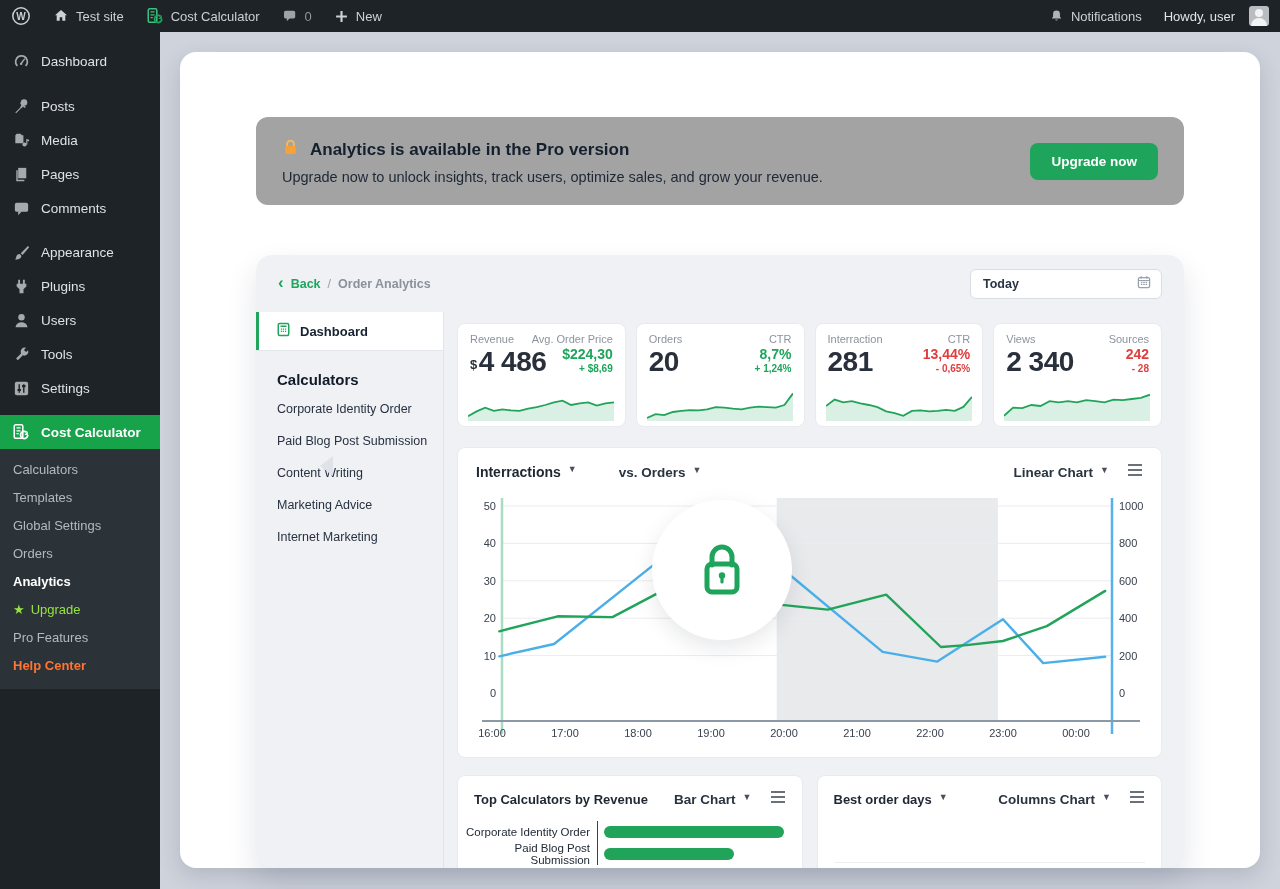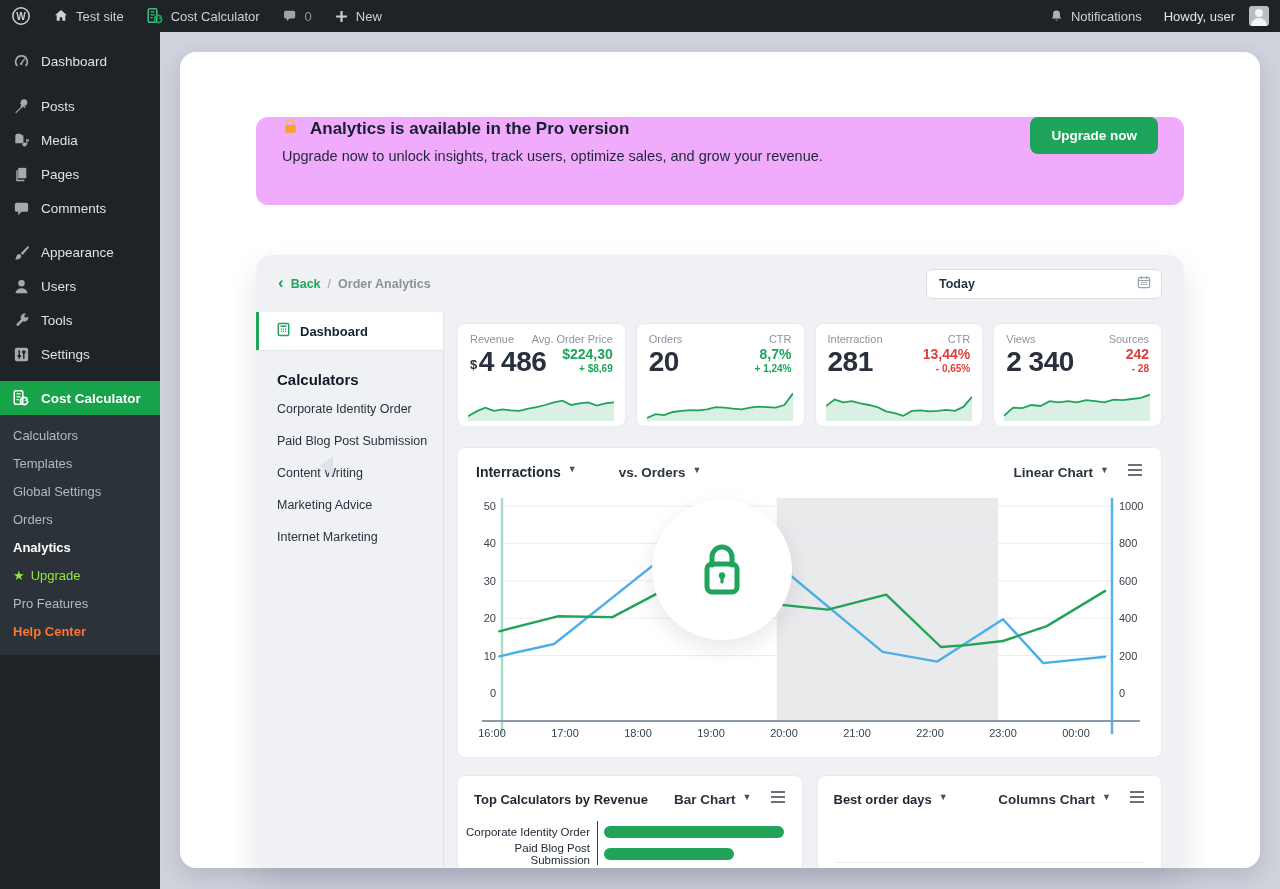--- a/index.html
+++ b/index.html
@@ -34,38 +34,38 @@
   .collapse-item { height:30px; display:flex; align-items:center; gap:9px; padding-left:11px; font-size:13px; color:#a7aaad; cursor:pointer; }
   .active-arrow { position:absolute; left:160px; top:424px; width:0; height:0; z-index:41;
     border-top:10px solid transparent; border-bottom:10px solid transparent; border-right:13px solid #dfe2e8; }
 
   
   .content { position:absolute; left:160px; top:32px; width:1120px; height:857px; background:#cfd3dc; }
   .main-card { position:absolute; left:20px; top:20px; width:1080px; height:816px; background:#fff; border-radius:16px;
     box-shadow:0 8px 22px rgba(25,35,60,.16); }
 
   
-  .banner { position:absolute; left:76px; right:76px; top:65px; height:88px; background:#f0abfc; border-radius:12px;
-    display:flex; align-items:flex-start; justify-content:space-between; padding:0 26px; }
+  .banner { position:absolute; left:76px; right:76px; top:65px; height:88px; background:#a3a3a3; border-radius:12px;
+    display:flex; align-items:center; justify-content:space-between; padding:0 26px; }
   .banner-title-row { display:flex; align-items:center; gap:11px; }
   .banner-title { font-size:17px; font-weight:700; color:#14202d; }
   .banner-desc { font-size:14.5px; color:#1d2736; margin-top:7px; }
   .upgrade-btn { background:#1ea55b; color:#fff; font-size:13.5px; font-weight:600; padding:11px 21px; border-radius:8px;
     border:none; cursor:pointer; }
 
   
   .panel { position:absolute; left:76px; right:76px; top:203px; height:613px; background:#f0f1f4; border-radius:16px;
     box-shadow:0 14px 30px rgba(30,40,70,.12); overflow:hidden; }
   .panel-header { height:57px; display:flex; align-items:center; justify-content:space-between; padding:0 22px; }
   .crumbs { display:flex; align-items:center; gap:7px; font-size:12.5px; }
   .back-ch { color:#1ea55b; font-size:17px; font-weight:700; line-height:10px; margin-top:-2px; }
   .back-lbl { color:#1ea55b; font-weight:700; }
   .crumb-sep { color:#9aa0aa; }
   .crumb-cur { color:#8b919b; font-weight:600; }
-  .date-select { width:236px; height:30px; background:#fff; border:1px solid #d9dde3; border-radius:6px;
+  .date-select { width:192px; height:30px; background:#fff; border:1px solid #d9dde3; border-radius:6px;
     display:flex; align-items:center; justify-content:space-between; padding:0 9px 0 12px; cursor:pointer; }
   .date-select span { font-size:12.5px; color:#2a3342; font-weight:600; }
 
   .panel-body { display:flex; height:556px; }
   .pnav { width:188px; border-right:1px solid #e2e4e9; }
   .pnav-active { height:38px; background:#fff; border-left:3px solid #1ea55b; display:flex; align-items:center; gap:9px;
     padding-left:17px; font-size:13px; font-weight:700; color:#18222f; cursor:pointer; }
   .pnav-div { border-bottom:1px solid #e3e6ea; }
   .pnav-head { margin:20px 0 5px 21px; font-size:15px; font-weight:800; color:#101a28; }
   .pnav-item { padding:9px 4px 9px 21px; font-size:12.5px; color:#273140; cursor:pointer; }
@@ -223,20 +223,28 @@
     </div>
     <div class="m-gap" style="height:10px"></div>
     <div class="m-item">
       <span class="ic">
           <svg width="19" height="19" viewBox="0 0 20 20">
             <path d="M16.8 3.2 9.2 10.8l1.9 1.9 7-8.1z" fill="#a7aaad"></path>
             <path d="M8.3 11.6c-2.1-.2-3.9 1.4-3.9 3.4 0 .9-.6 1.6-1.2 2.1 3 .7 6.4-.5 6.8-3.4z" fill="#a7aaad"></path>
           </svg>
         </span>
       <span>Appearance</span>
+    </div>
+    <div class="m-item">
+      <span class="ic">
+          <svg width="19" height="19" viewBox="0 0 20 20">
+            <path d="M6.5 3v4h-1.6v3l3 3v4h4.2v-4l3-3V7h-1.6V3h-2v4H8.5V3Z" fill="#a7aaad"></path>
+          </svg>
+        </span>
+      <span>Plugins</span>
     </div>
     <div class="m-item">
       <span class="ic">
           <svg width="19" height="19" viewBox="0 0 20 20">
             <circle cx="10" cy="6.5" r="3.4" fill="#a7aaad"></circle>
             <path d="M3.6 17c.6-3.4 3.3-5.2 6.4-5.2s5.8 1.8 6.4 5.2z" fill="#a7aaad"></path>
           </svg>
         </span>
       <span>Users</span>
     </div>

